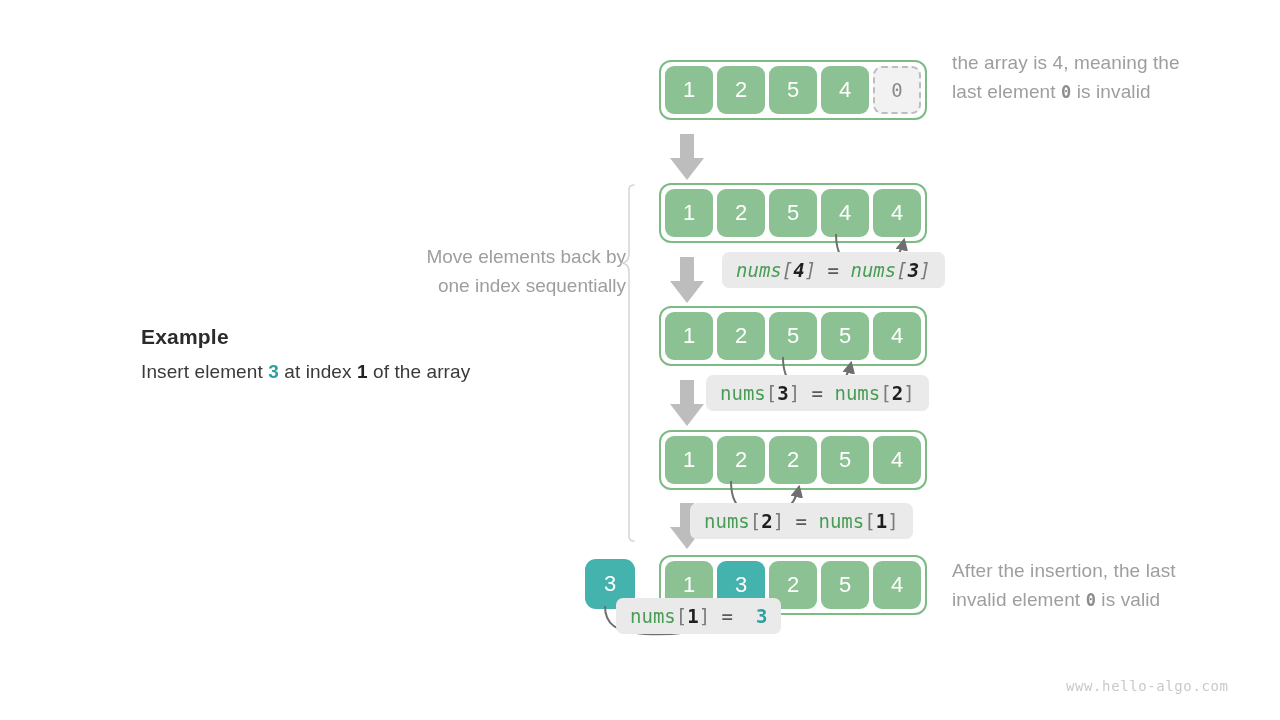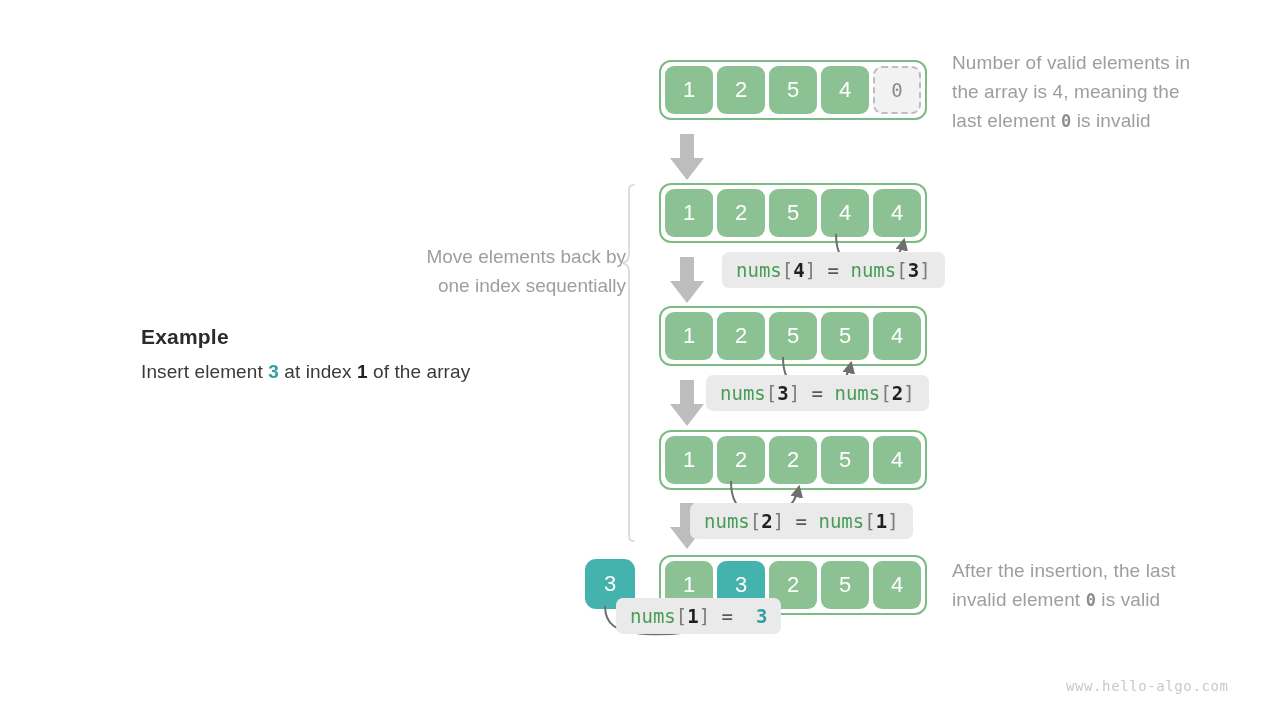--- a/index.html
+++ b/index.html
@@ -156,21 +156,20 @@
   <div class="array-wrap">
     <div class="cell">1</div>
     <div class="cell">2</div>
     <div class="cell">5</div>
     <div class="cell">4</div>
     <div class="cell ghost">0</div>
   </div>
 </div>
 
 <div class="abs annot" id="annot-top">
-  <div>Number of valid elements in</div>
   <div>the array is 4, meaning the</div>
   <div><span>last element </span><span class="mono0">0</span><span> is invalid</span></div>
 </div>
 
 <div class="abs" style="left:670px; top:134px;">
   <svg class="down-arrow" viewBox="0 0 34 46" aria-hidden="true">
     <polygon points="10,0 24,0 24,24 34,24 17,46 0,24 10,24" fill="#bdbdbd"></polygon>
   </svg>
 </div>
 
@@ -194,21 +193,21 @@
     <path d="M4,2 C 4,30 18,36 38,36 C 58,36 68,26 72,8" fill="none" stroke="#6f6f6f" stroke-width="2" marker-end="url(#ah1)"></path>
   </svg>
 </div>
 
 <div class="abs" style="left:670px; top:257px;">
   <svg class="down-arrow" viewBox="0 0 34 46" aria-hidden="true">
     <polygon points="10,0 24,0 24,24 34,24 17,46 0,24 10,24" fill="#bdbdbd"></polygon>
   </svg>
 </div>
 
-<div class="abs" style="left:722px; top:252px;">
+<div class="abs" style="left:722px; top:252px;font-style:italic;">
   <span class="code-badge"><span class="id">nums</span><span class="br">[</span><span class="idx">4</span><span class="br">]</span><span class="op"> = </span><span class="id">nums</span><span class="br">[</span><span class="idx">3</span><span class="br">]</span></span>
 </div>
 
 <div class="abs" style="left:659px; top:306px;">
   <div class="array-wrap">
     <div class="cell">1</div>
     <div class="cell">2</div>
     <div class="cell">5</div>
     <div class="cell">5</div>
     <div class="cell">4</div>

